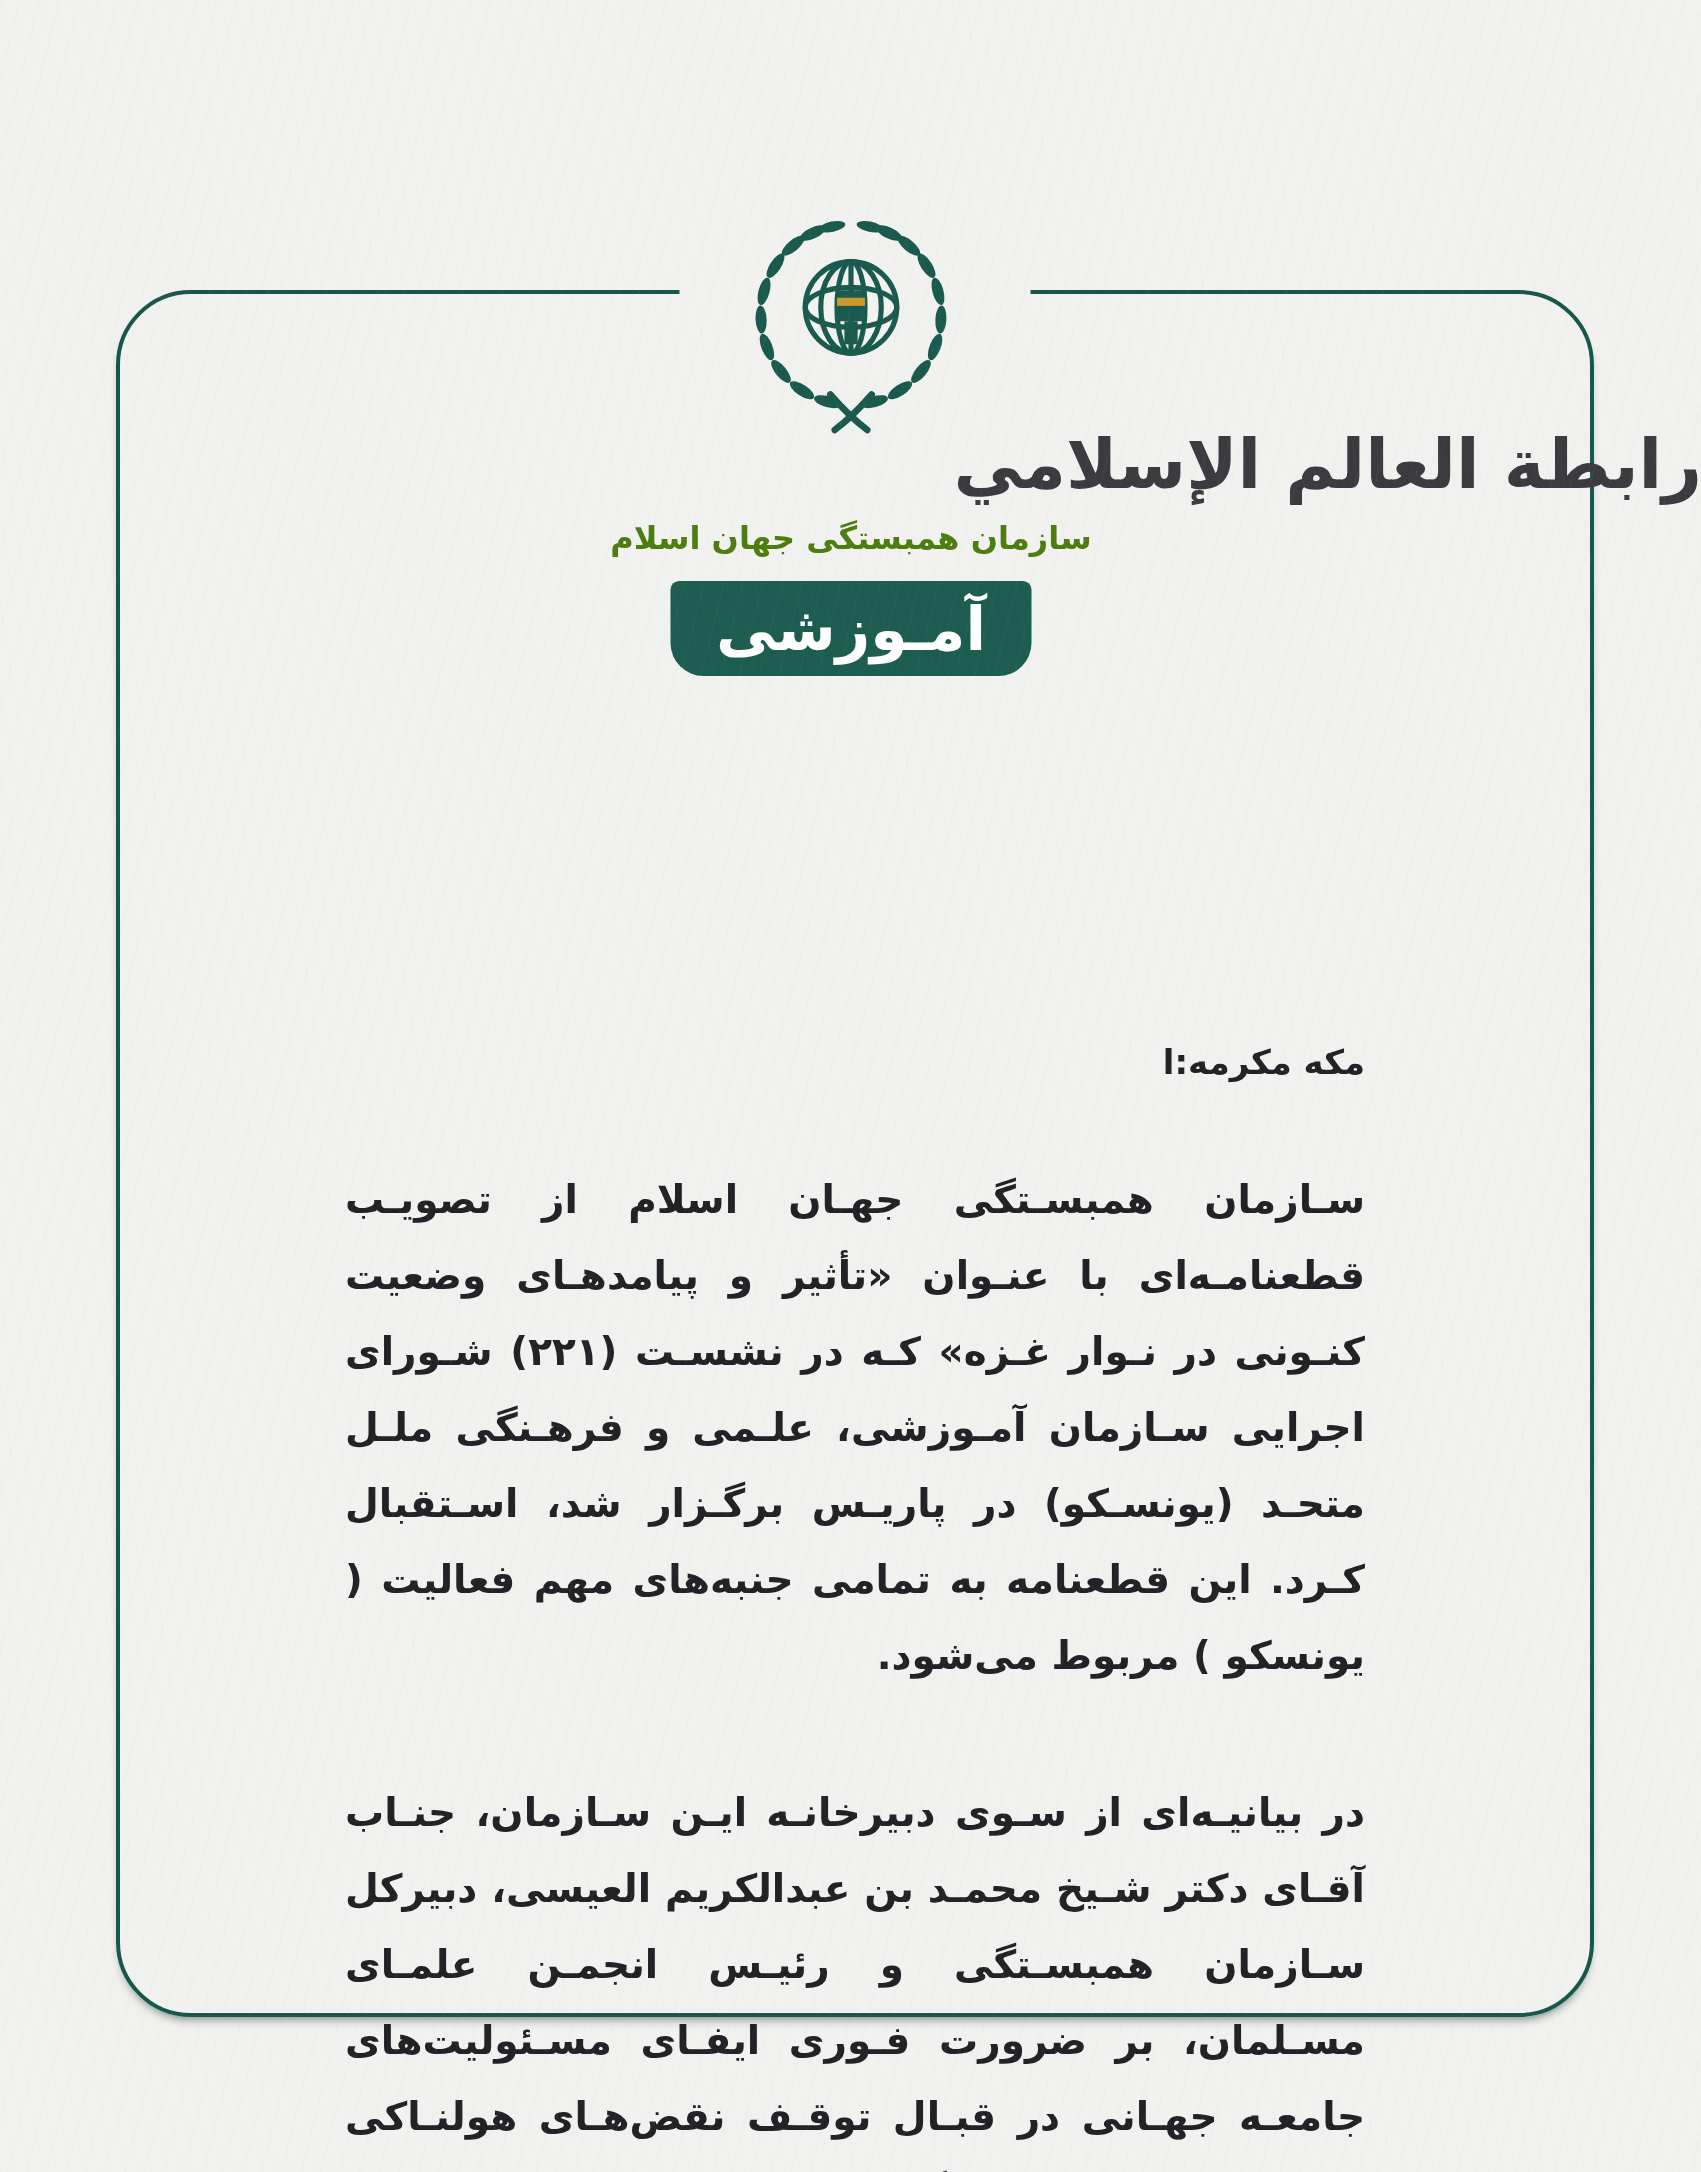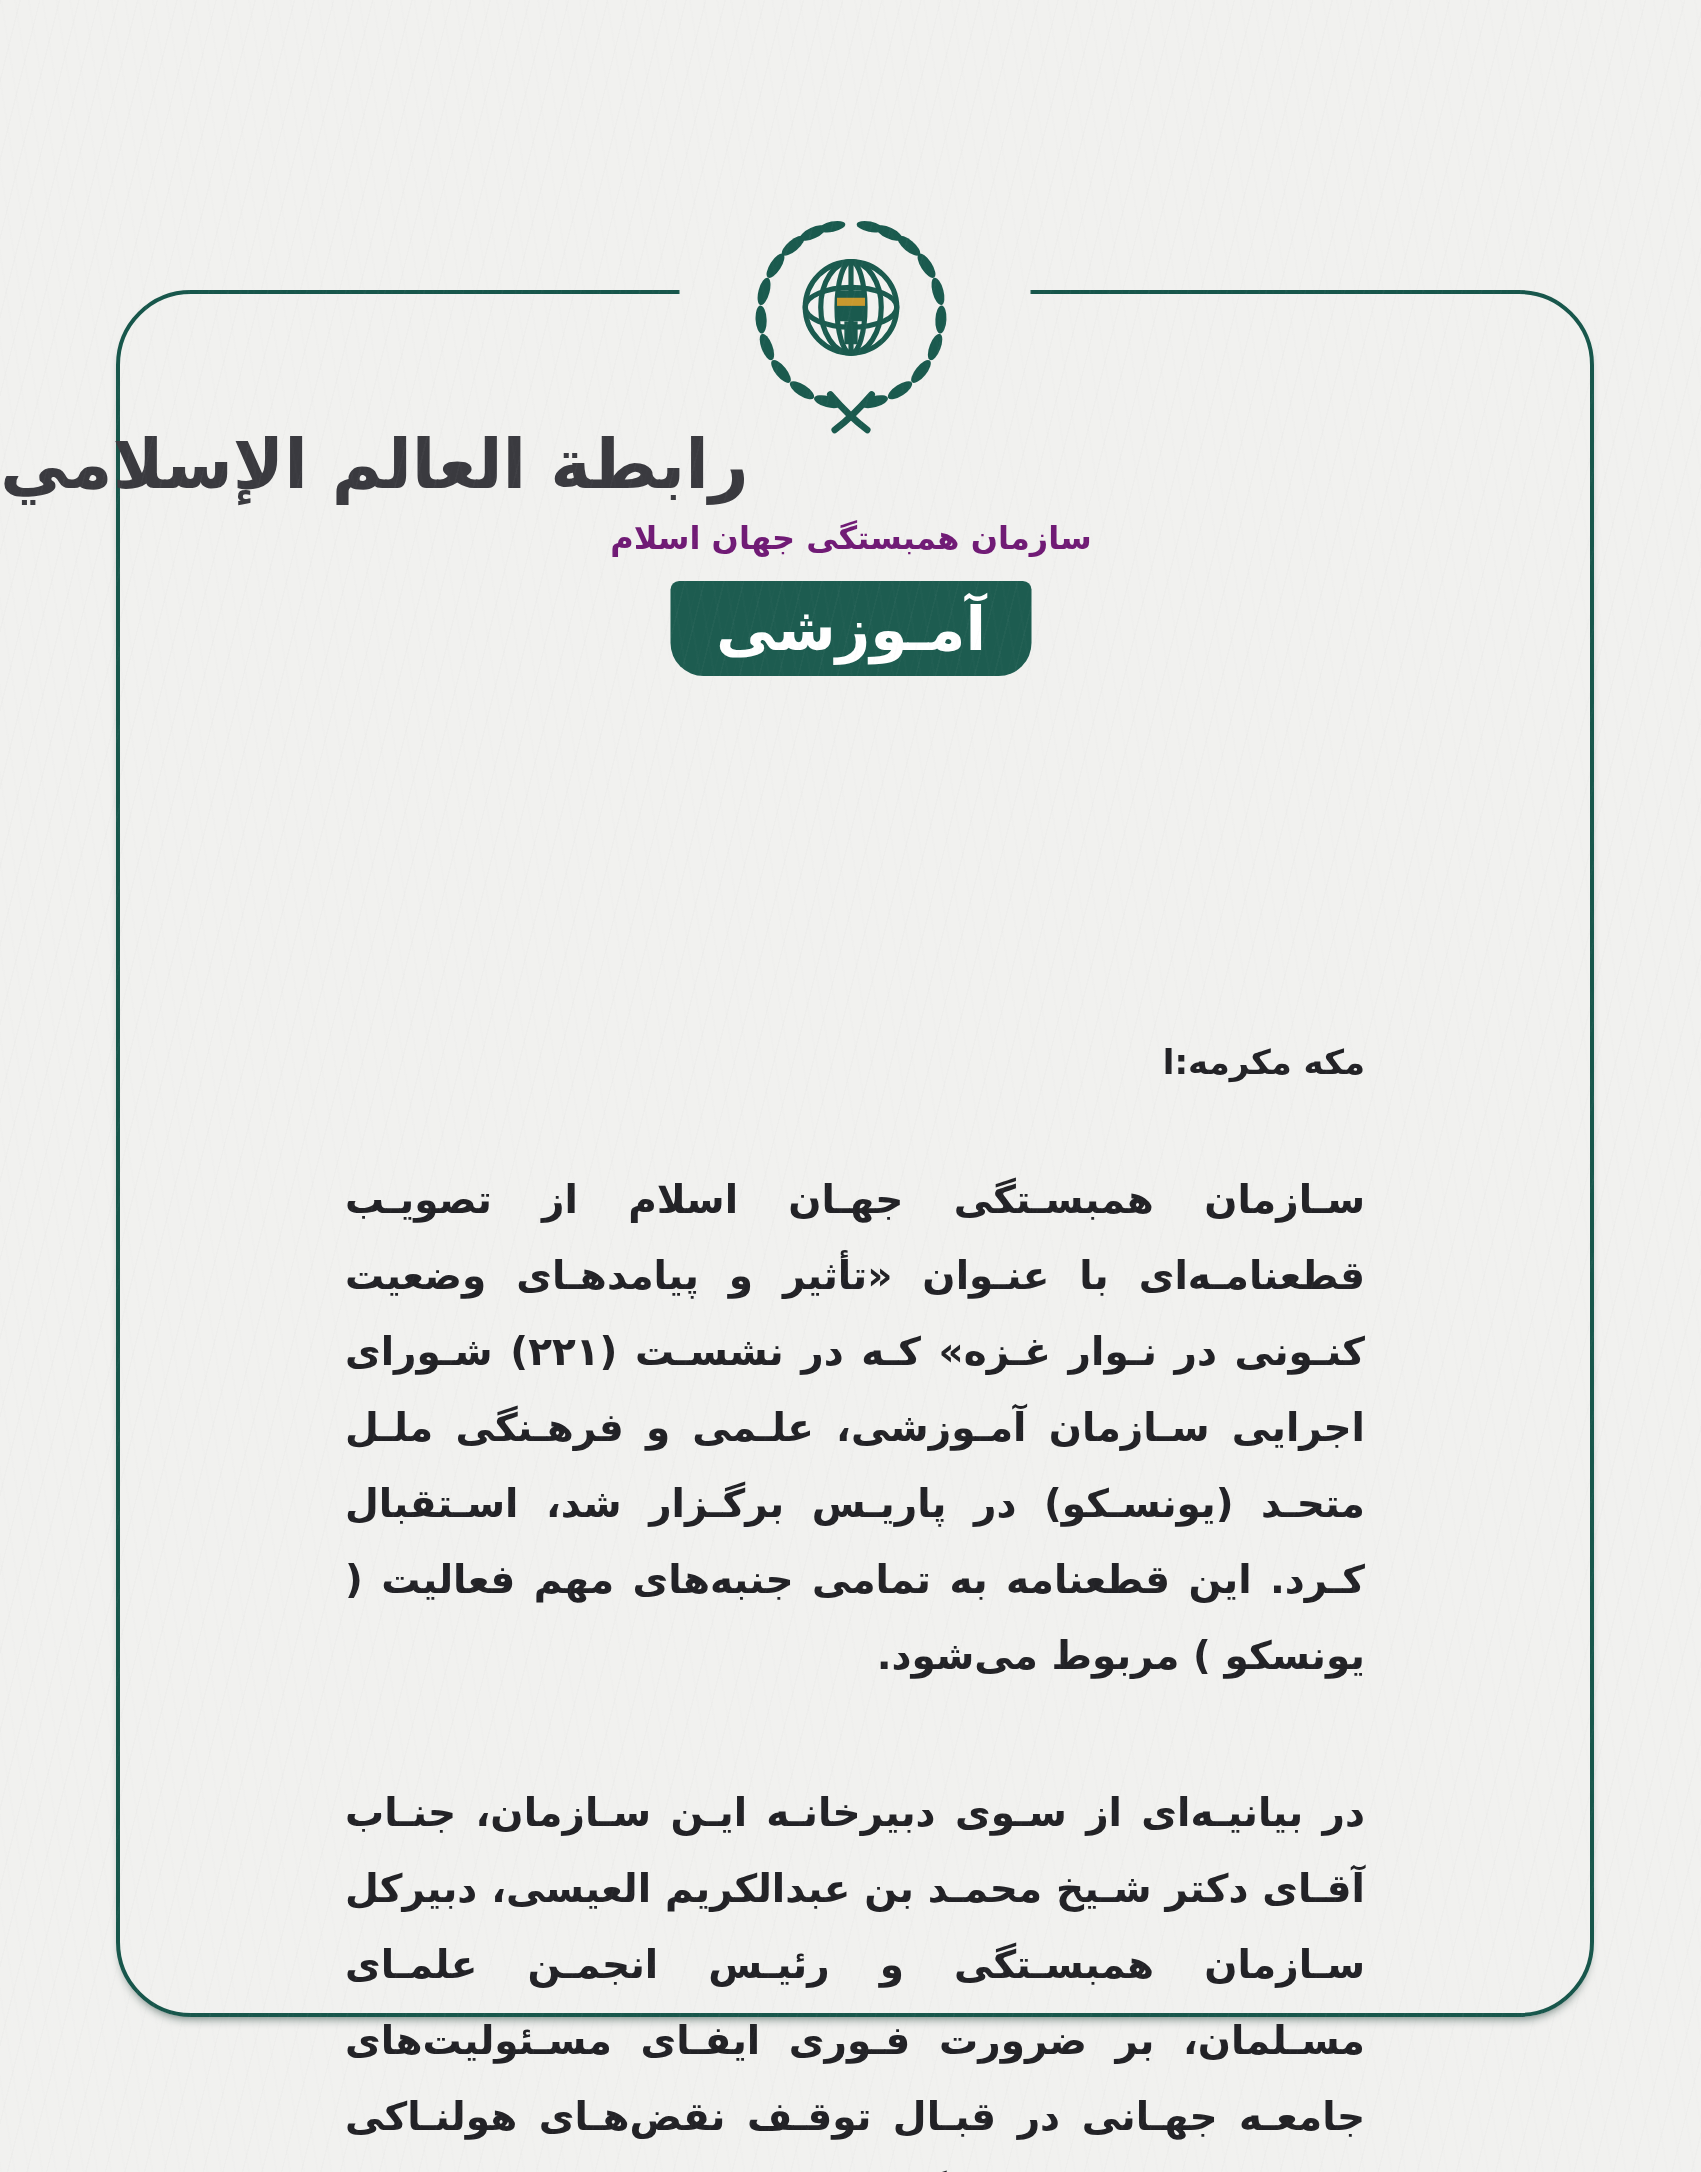--- a/index.html
+++ b/index.html
@@ -29,28 +29,28 @@
     position:absolute;top:-7.1px;left:50%;transform:translateX(-50%);
     width:351px;height:14.3px;background:#f1f1ef;
   }
   .emblem{
     position:absolute;top:204px;left:50%;transform:translateX(-50%);
     width:251px;z-index:2;
   }
   .emblem svg{display:block;width:100%;height:auto;}
   .calligraphy{
     position:absolute;top:424px;left:0;right:0;z-index:2;
-    text-align:left;direction:rtl;
+    text-align:right;direction:rtl;
     font-size:69px;font-weight:bold;color:#3a3a3f;
     letter-spacing:0;
   }
   .subtitle{
     position:absolute;top:519px;left:0;right:0;
     text-align:center;direction:rtl;
-    font-size:32px;font-weight:bold;color:#701a75;
+    font-size:32px;font-weight:bold;color:#4d7c0f;
   }
   .banner{
     position:absolute;top:581px;left:50%;transform:translateX(-50%);
     width:361px;height:95px;
     background:#1d5c50;
     border-radius:8.6px 8.6px 33px 33px;
     color:#ffffff;font-size:60px;font-weight:bold;
     display:flex;align-items:center;justify-content:center;
     direction:rtl;
   }

